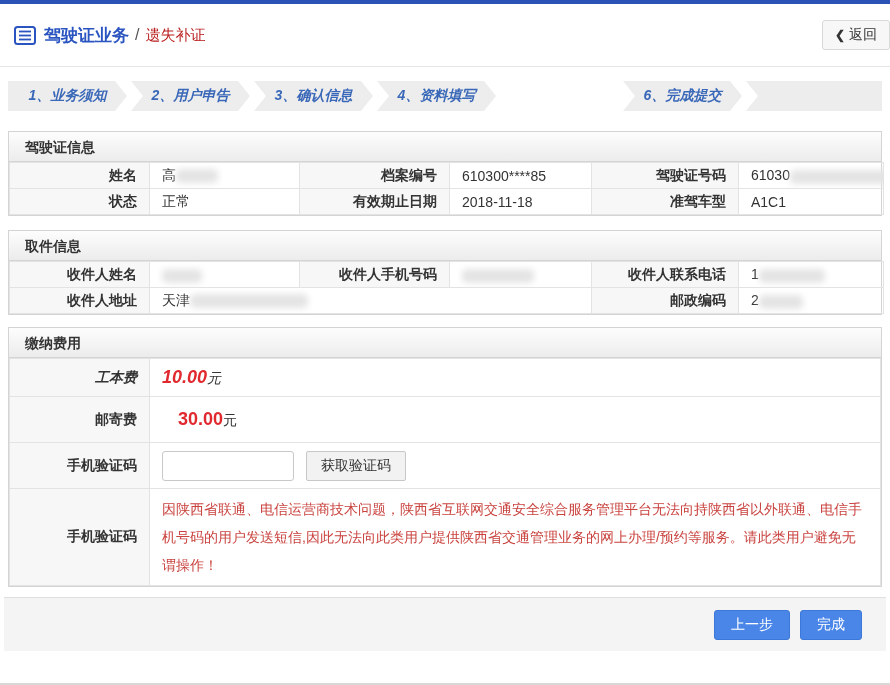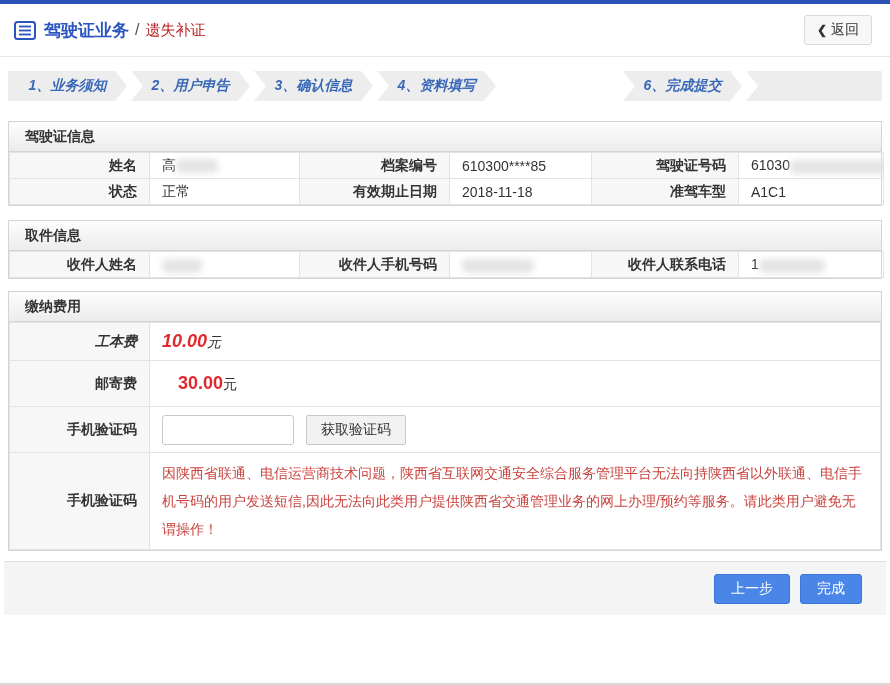--- a/index.html
+++ b/index.html
@@ -15,22 +15,22 @@
   html,body{margin:0;padding:0;}
   body{
     width:890px;height:685px;overflow:hidden;position:relative;
     background:#fff;
     font-family:"Liberation Sans","DejaVu Sans",sans-serif;
     font-size:14px;color:#333;
   }
   .topbar{height:4px;background:var(--top-bar);}
   
   .page-header{
-    height:53px;display:flex;align-items:center;
-    padding:0 18px 0 14px;border-bottom:1px solid #e6e6e6;
+    height:63px;display:flex;align-items:center;
+    padding:0 0 0 14px;border-bottom:1px solid #e6e6e6;
   }
   .hdr-icon{display:inline-flex;margin-right:8px;}
   .page-title{font-size:17px;font-weight:bold;color:var(--title-blue);}
   .crumb-sep{margin:0 6px;color:#555;font-size:16px;}
   .page-subtitle{font-size:15px;color:#b91c1c;}
   .hdr-spacer{flex:1;}
   .back-btn{
     display:inline-flex;align-items:center;gap:4px;
     height:30px;padding:0 12px;background:#f7f7f7;
     border:1px solid #d9d9d9;border-radius:3px;color:#333;
@@ -54,21 +54,21 @@
     flex:1;background:#ededed;
     clip-path:polygon(0 0,100% 0,100% 100%,0 100%,12px 50%);
   }
   
   .section{margin:14px 8px 0 8px;border:1px solid #d4d4d4;}
   .section.first{margin-top:20px;}
   .section-title{
     height:30px;line-height:30px;padding-left:16px;
     background:linear-gradient(#fdfdfd,#ececec);
     border-bottom:1px solid #d4d4d4;
-    font-weight:bold;color:#333;font-size:14px;font-family:Liberation Serif, serif;
+    font-weight:bold;color:#333;font-size:14px;
   }
   table.info{width:100%;border-collapse:collapse;table-layout:fixed;}
   table.info td{
     border:1px solid #e3e3e3;height:26px;padding:0 12px;
     color:#333;font-size:14px;overflow:hidden;white-space:nowrap;
   }
   td.lbl{
     background:#f7f7f7;text-align:right;color:#555;
     font-weight:bold;padding-right:15px;
   }
@@ -203,20 +203,26 @@
       </colgroup>
     <tbody>
         <tr>
       <td class="lbl">收件人姓名</td>
       <td><span class="redact" style="width:40px"></span></td>
       <td class="lbl">收件人手机号码</td>
       <td><span class="redact" style="width:72px"></span></td>
       <td class="lbl">收件人联系电话</td>
       <td><span>1</span><span class="redact" style="width:66px"></span></td>
     </tr>
+    <tr>
+      <td class="lbl">收件人地址</td>
+      <td colspan="3"><span>天津</span><span class="redact" style="width:118px"></span></td>
+      <td class="lbl">邮政编码</td>
+      <td><span>2</span><span class="redact" style="width:44px"></span></td>
+    </tr>
   </tbody>
     </table>
 </div>
 
 <div class="section" style="margin-top:12px">
   <div class="section-title">缴纳费用</div>
   <table class="info">
     <colgroup>
         <col style="width:140px">
         <col>

